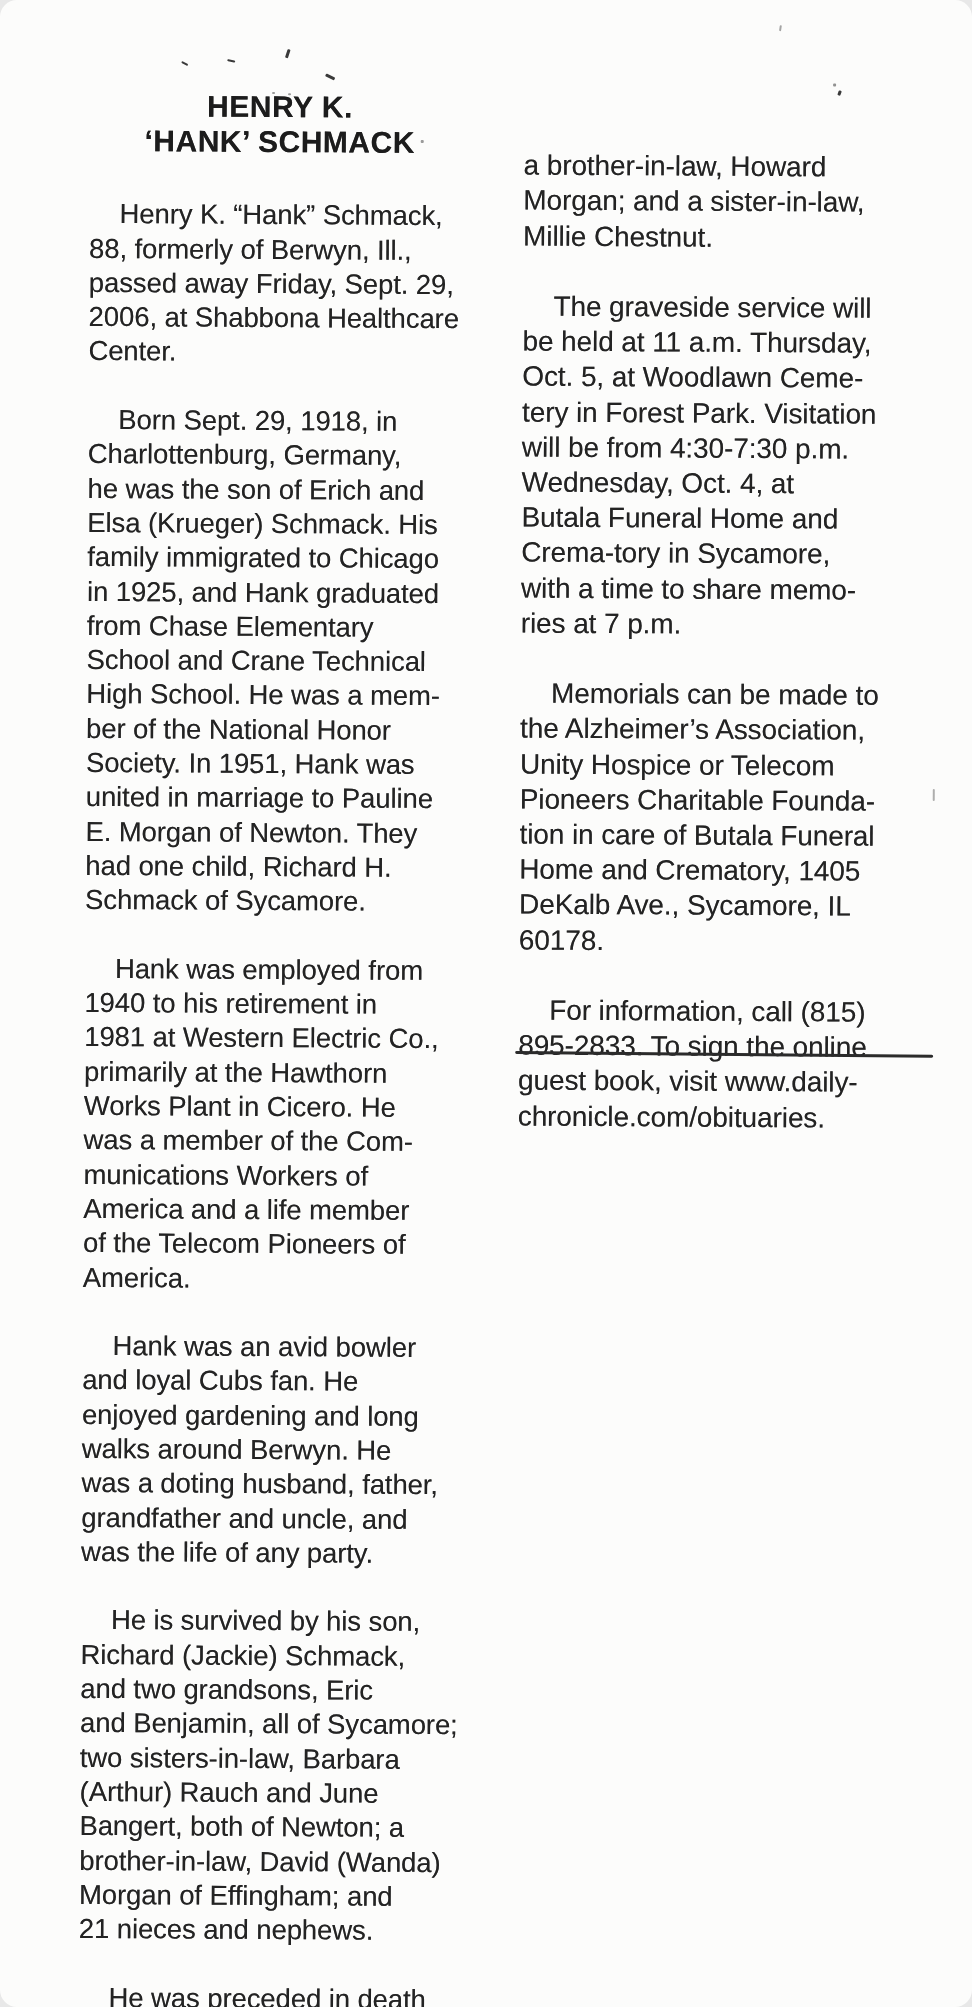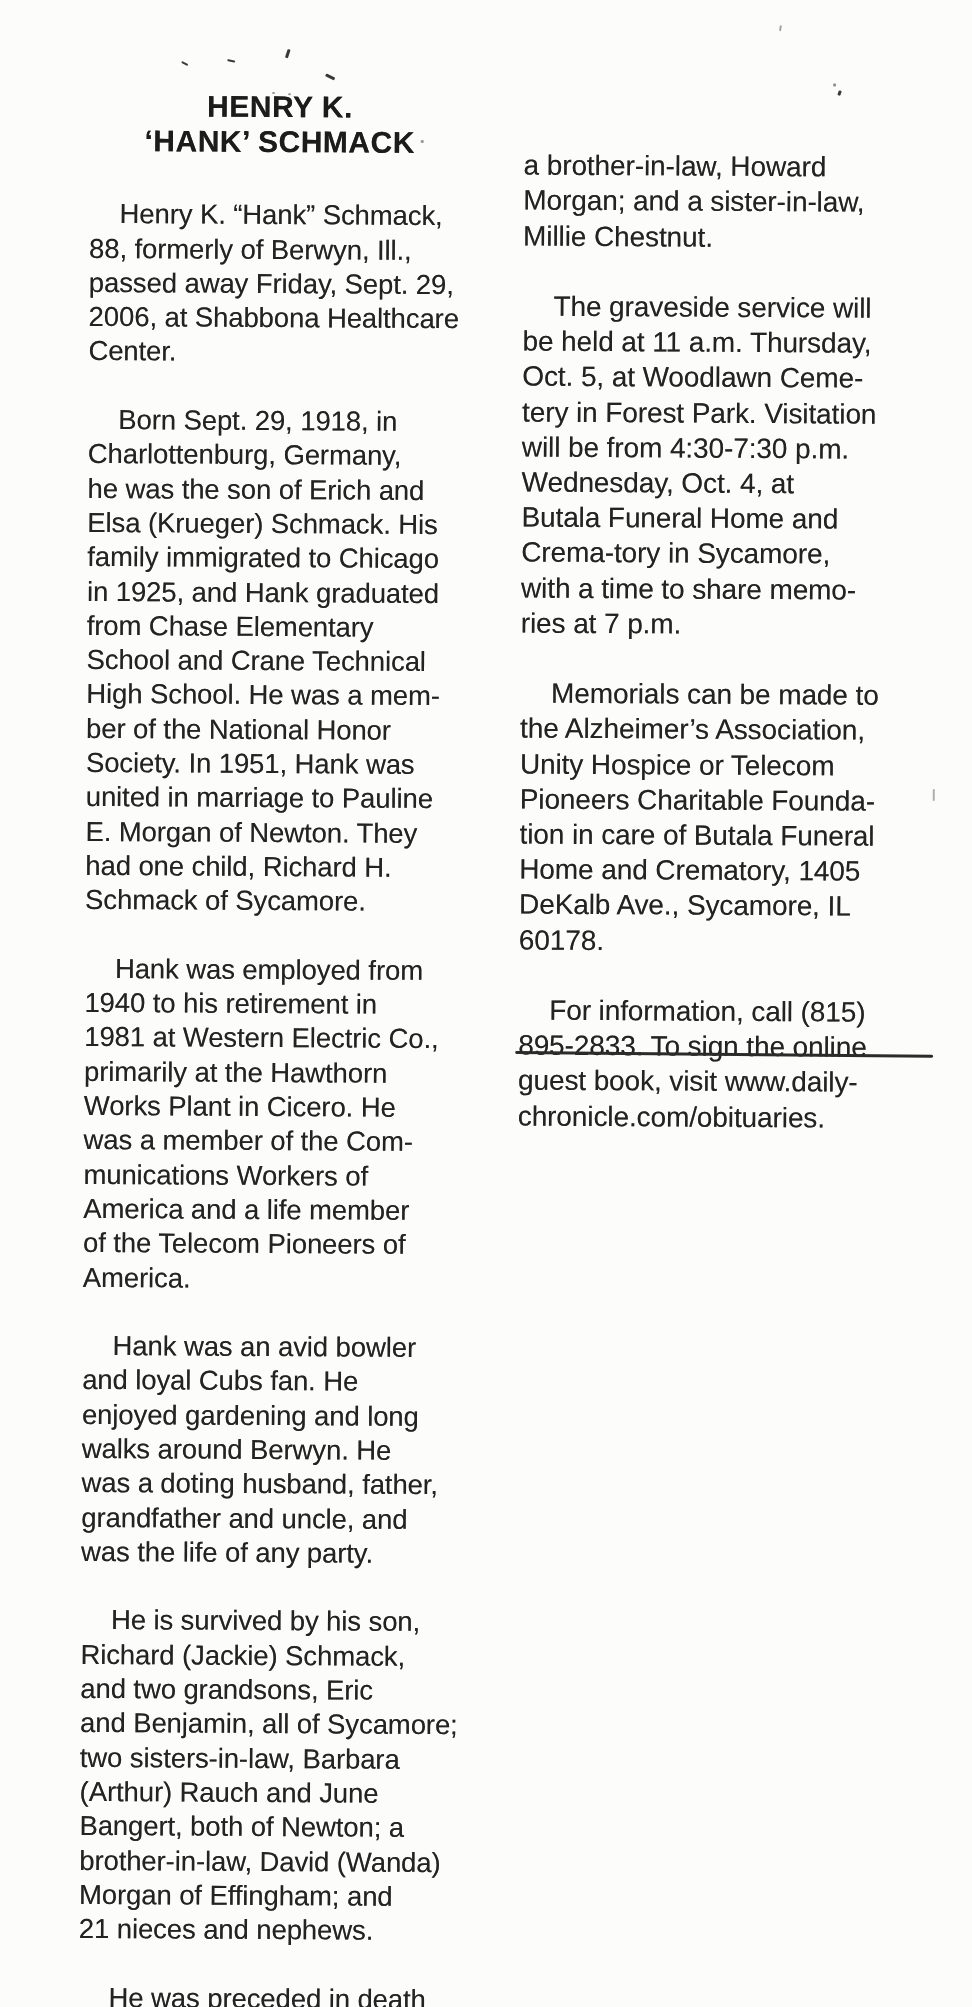--- a/index.html
+++ b/index.html
@@ -8,20 +8,21 @@
     background: #e8e8e8;
   }
   .page {
     position: relative;
     width: 972px;
     height: 2007px;
     background: #fcfcfb;
     overflow: hidden;
     font-family: "Liberation Sans", sans-serif;
     color: #232323;
+    border-radius: 17px;
   }
   .page-content {
     position: absolute;
     left: 0; top: 0;
     width: 972px; height: 2007px;
     transform: rotate(0.35deg);
     transform-origin: 100px 100px;
   }
   .headline {
     position: absolute;

